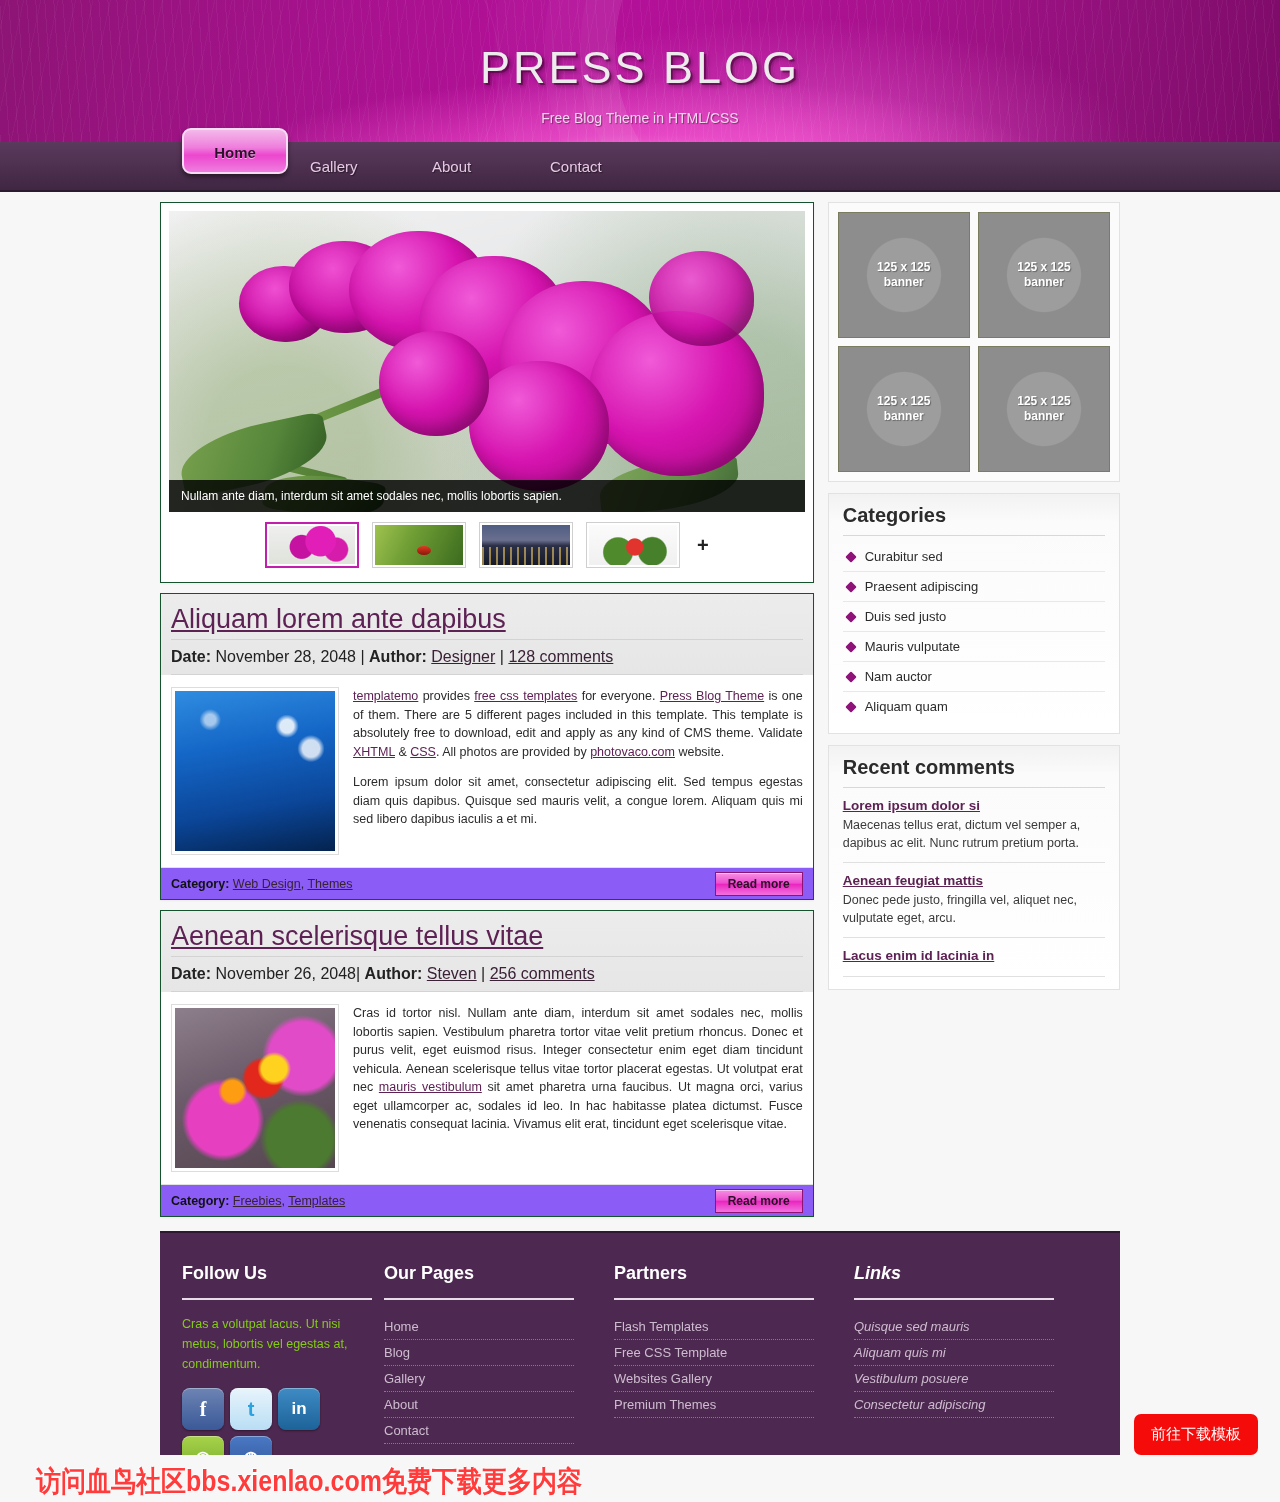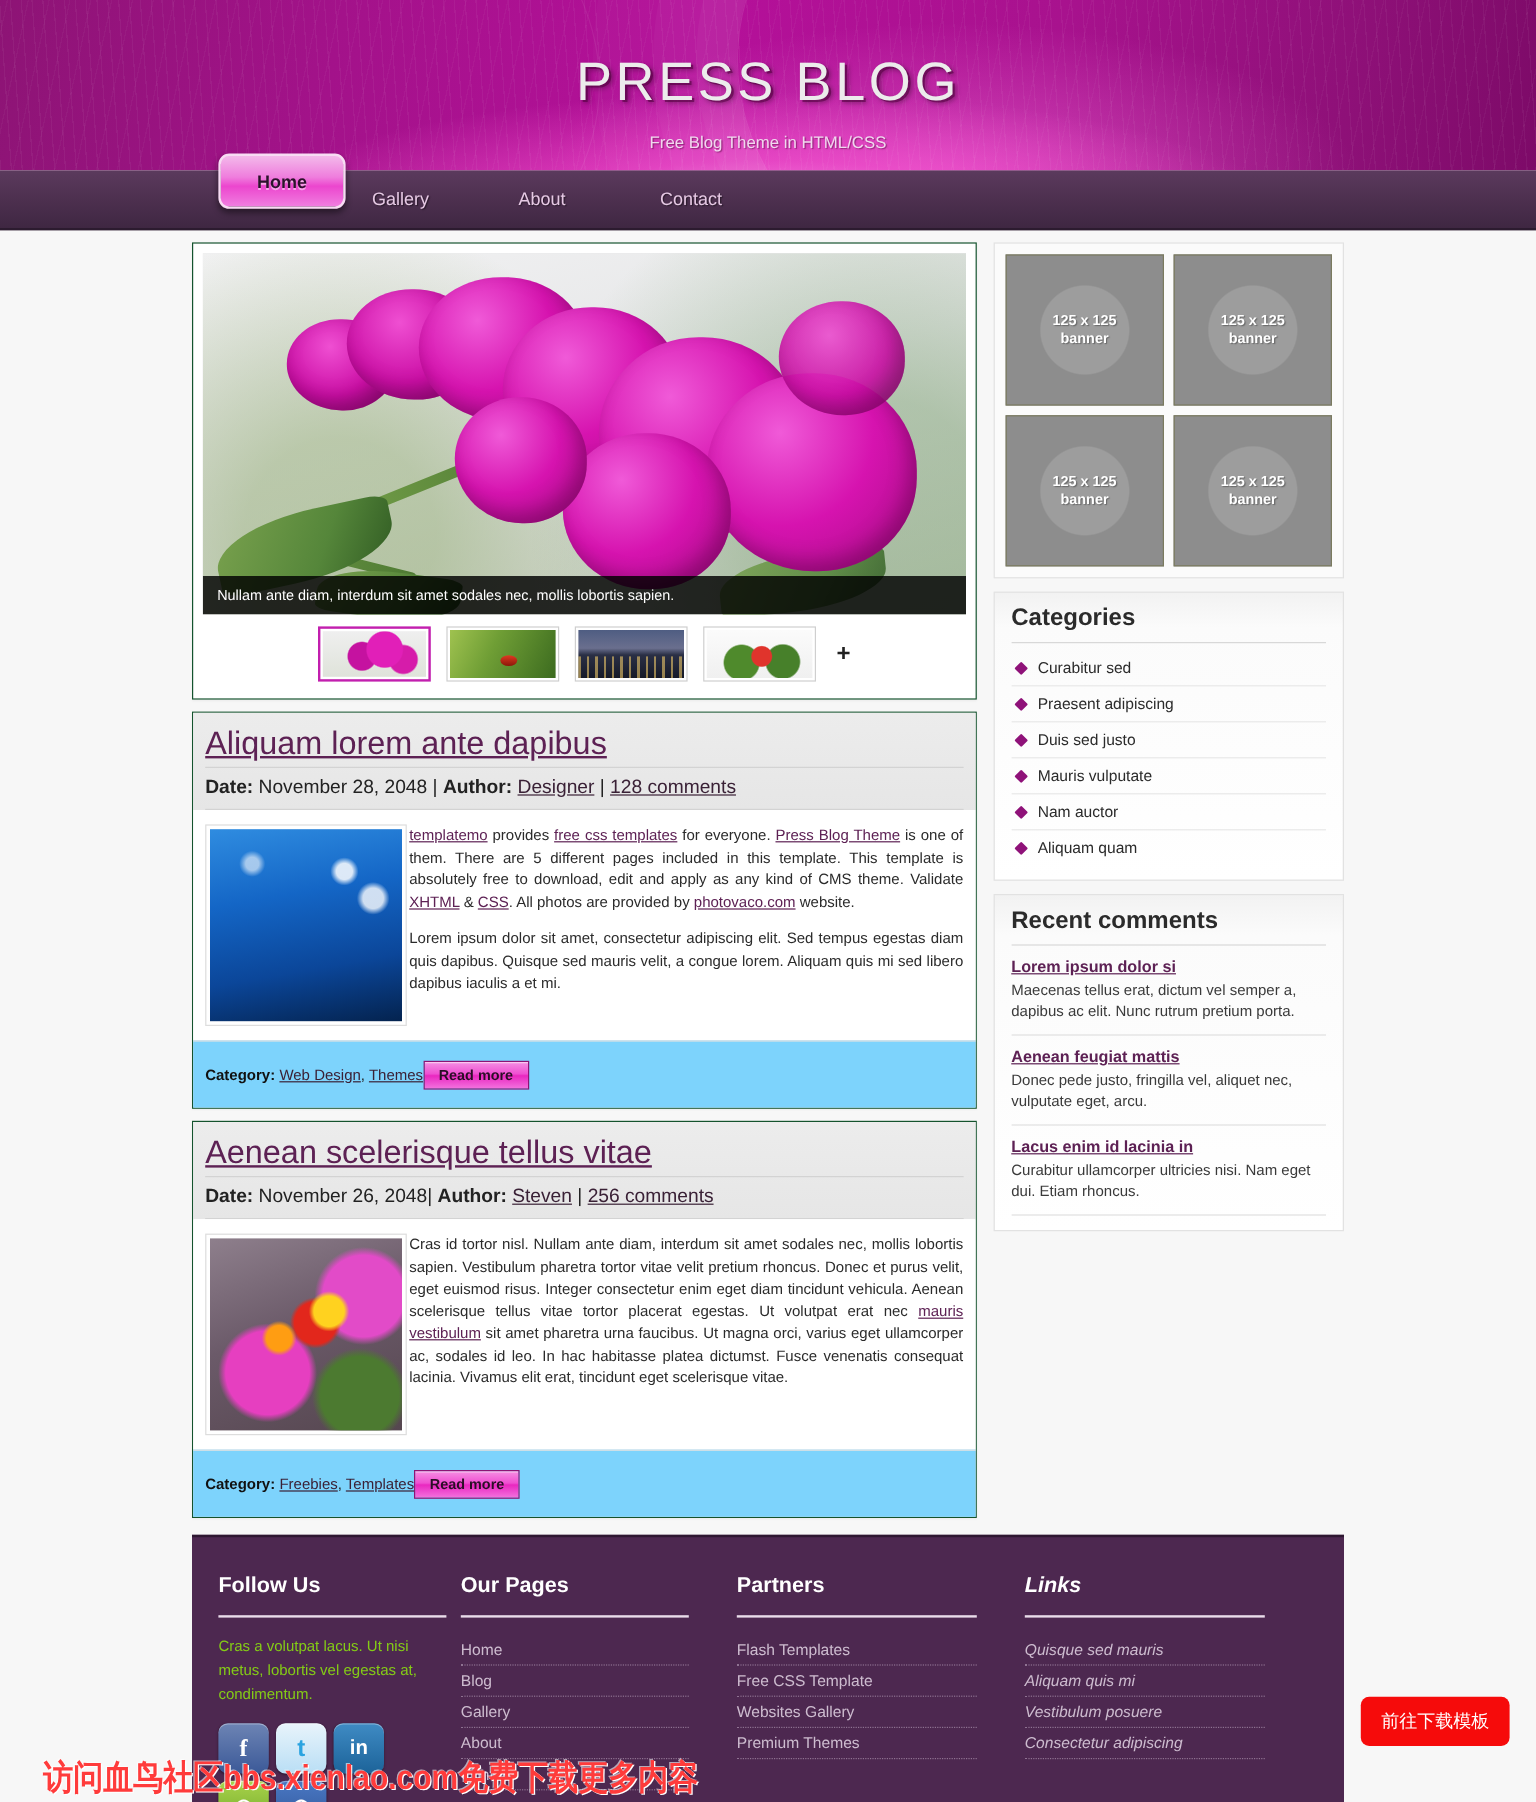--- a/index.html
+++ b/index.html
@@ -206,21 +206,21 @@
     border-bottom:1px solid #d3d3d3;
     font-size:16px;
     padding:8px 0;
     color:#222;
   }
   .post-meta a{ color:#3a2136; }
   .post-body{
     background:#fff;
     padding:12px 10px;
     display:flex;
-    gap:2px;
+    gap:14px;
   }
   .post-thumb{
     width:168px; height:168px;
     flex:0 0 168px;
     border:1px solid #ddd;
     padding:3px;
     background:#fff;
   }
   .post-thumb .img{ width:100%; height:100%; }
   .img-water{
@@ -244,27 +244,27 @@
   .post-text p{
     margin:0 0 12px 0;
     font-size:12.5px;
     line-height:18.5px;
     text-align:justify;
     color:#2b2b2b;
   }
   .post-text p:last-child{ margin-bottom:0; }
   .post-text a{ color:#5d2154; }
   .post-foot{
-    background:#7dd3fc;
+    background:#8b5cf6;
     border-top:1px solid #e2e2e2;
     padding:10px;
     display:flex;
     align-items:center;
-    justify-content:flex-start;
-    height:56px;
+    justify-content:space-between;
+    height:32px;
   }
   .cat-line{ font-size:12.5px; color:#222; }
   .cat-line b{ color:#111; }
   .cat-line a{ color:#3a2136; }
   .read-more{
     display:inline-block;
     background:linear-gradient(180deg,#f58fe3 0%,#ef4fd1 45%,#e927c0 52%,#f371de 100%);
     border:1px solid #8d1475;
     color:#2a0e26;
     font-size:12px;
@@ -596,21 +596,20 @@
         <div class="comment">
           <a href="#" class="c-title">Lorem ipsum dolor si</a>
           <p>Maecenas tellus erat, dictum vel semper a, dapibus ac elit. Nunc rutrum pretium porta.</p>
         </div>
         <div class="comment">
           <a href="#" class="c-title">Aenean feugiat mattis</a>
           <p>Donec pede justo, fringilla vel, aliquet nec, vulputate eget, arcu.</p>
         </div>
         <div class="comment">
           <a href="#" class="c-title">Lacus enim id lacinia in</a>
-          <p>Curabitur ullamcorper ultricies nisi. Nam eget dui. Etiam rhoncus.</p>
         </div>
       </div>
 
     </div>
   </div>
 </div>
 
 <div class="footer">
 
   <div class="fcol">

